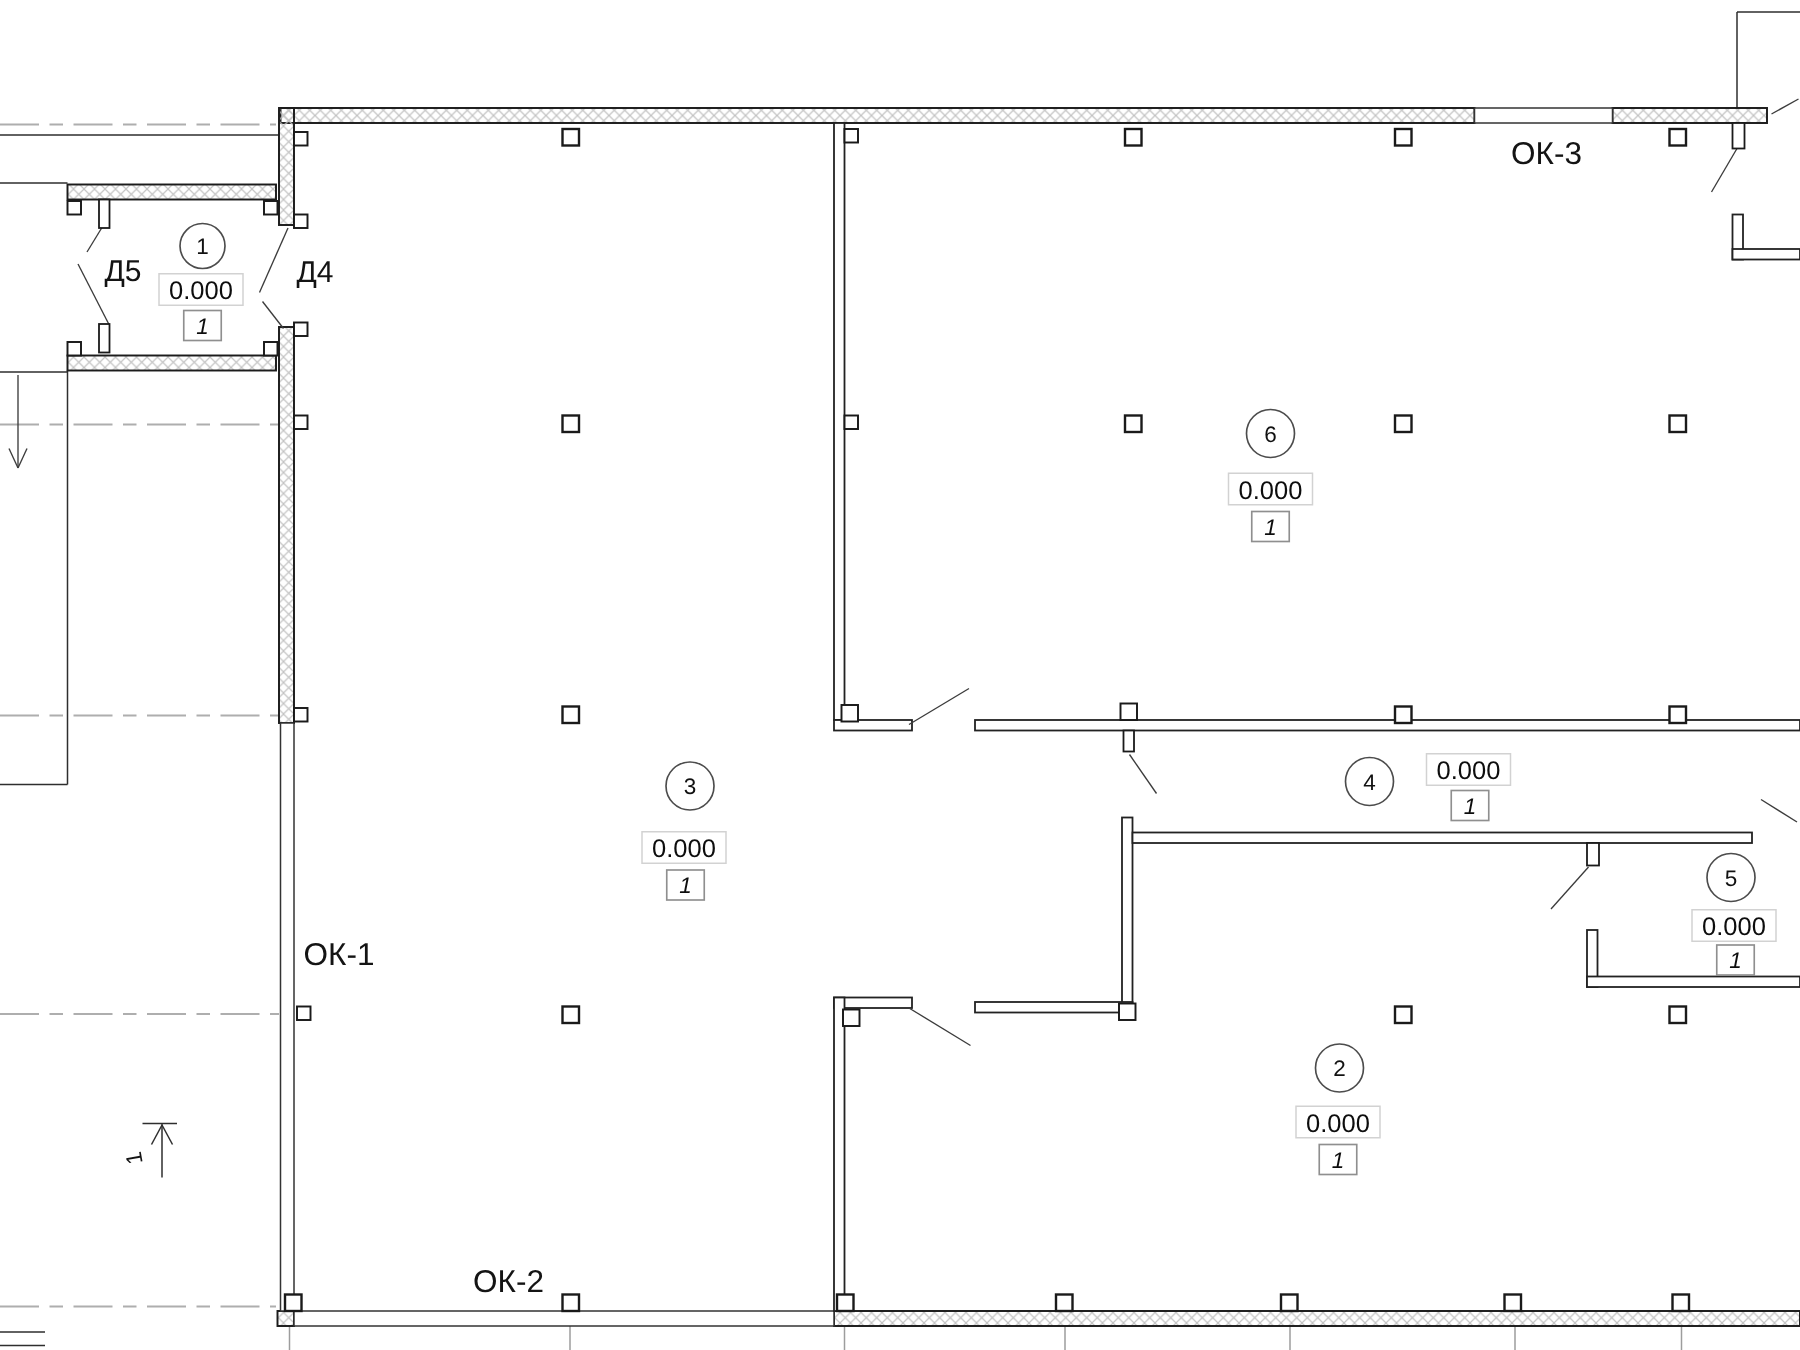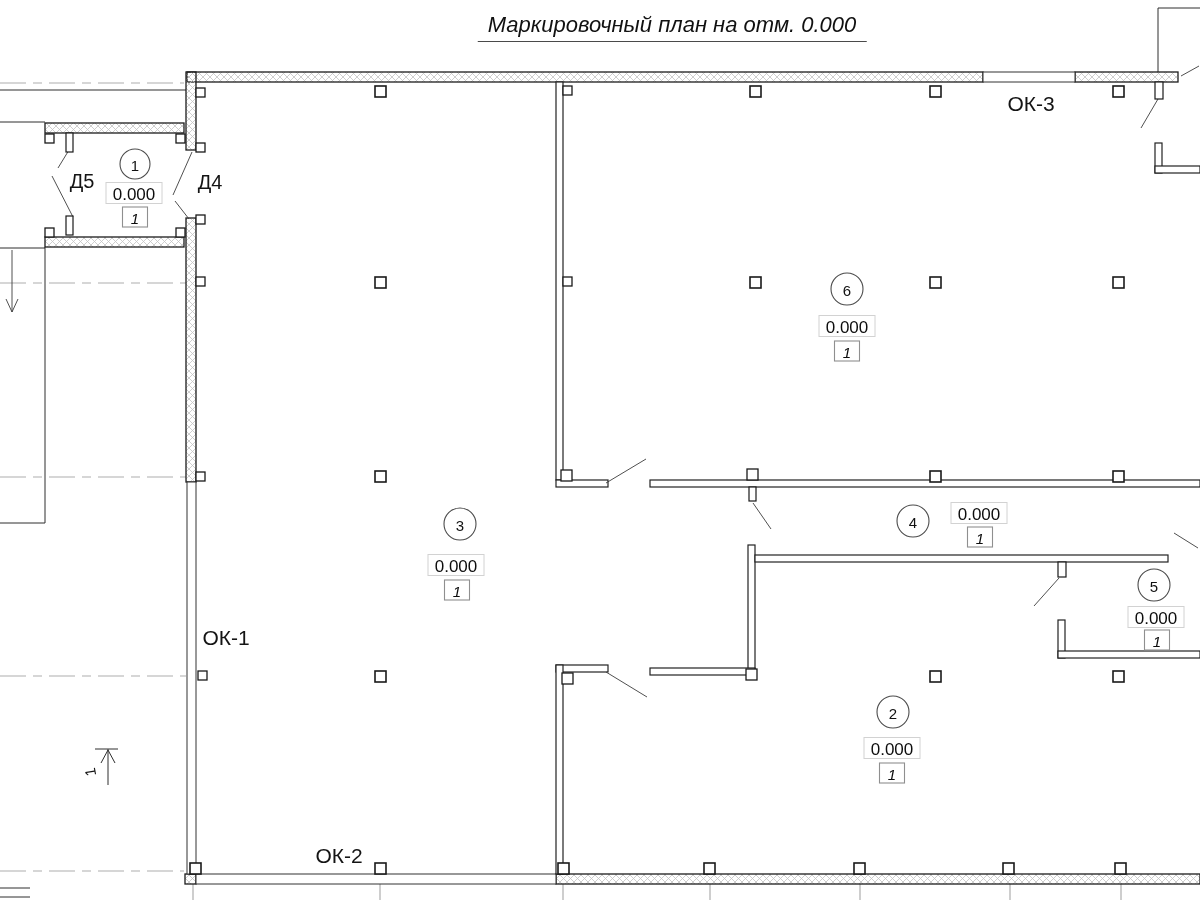--- a/index.html
+++ b/index.html
@@ -182,14 +182,13 @@
         <text x="892" y="749" class="t-elev" text-anchor="middle" dominant-baseline="central">0.000</text>
         <rect x="879.5" y="763" width="25" height="20" class="mbox"></rect>
         <text x="892" y="774" class="t-mark" text-anchor="middle" dominant-baseline="central">1</text>
         <text x="1031" y="103" class="t-win" text-anchor="middle" dominant-baseline="central">ОК-3</text>
         <text x="226" y="637" class="t-win" text-anchor="middle" dominant-baseline="central">ОК-1</text>
         <text x="339" y="855" class="t-win" text-anchor="middle" dominant-baseline="central">ОК-2</text>
         <text x="82" y="181" class="t-door" text-anchor="middle" dominant-baseline="central">Д5</text>
         <text x="210" y="182" class="t-door" text-anchor="middle" dominant-baseline="central">Д4</text>
       </g>
   </svg>
-  <div id="title">Маркировочный план на отм. 0.000</div>
 </div>
 
 </body></html>

